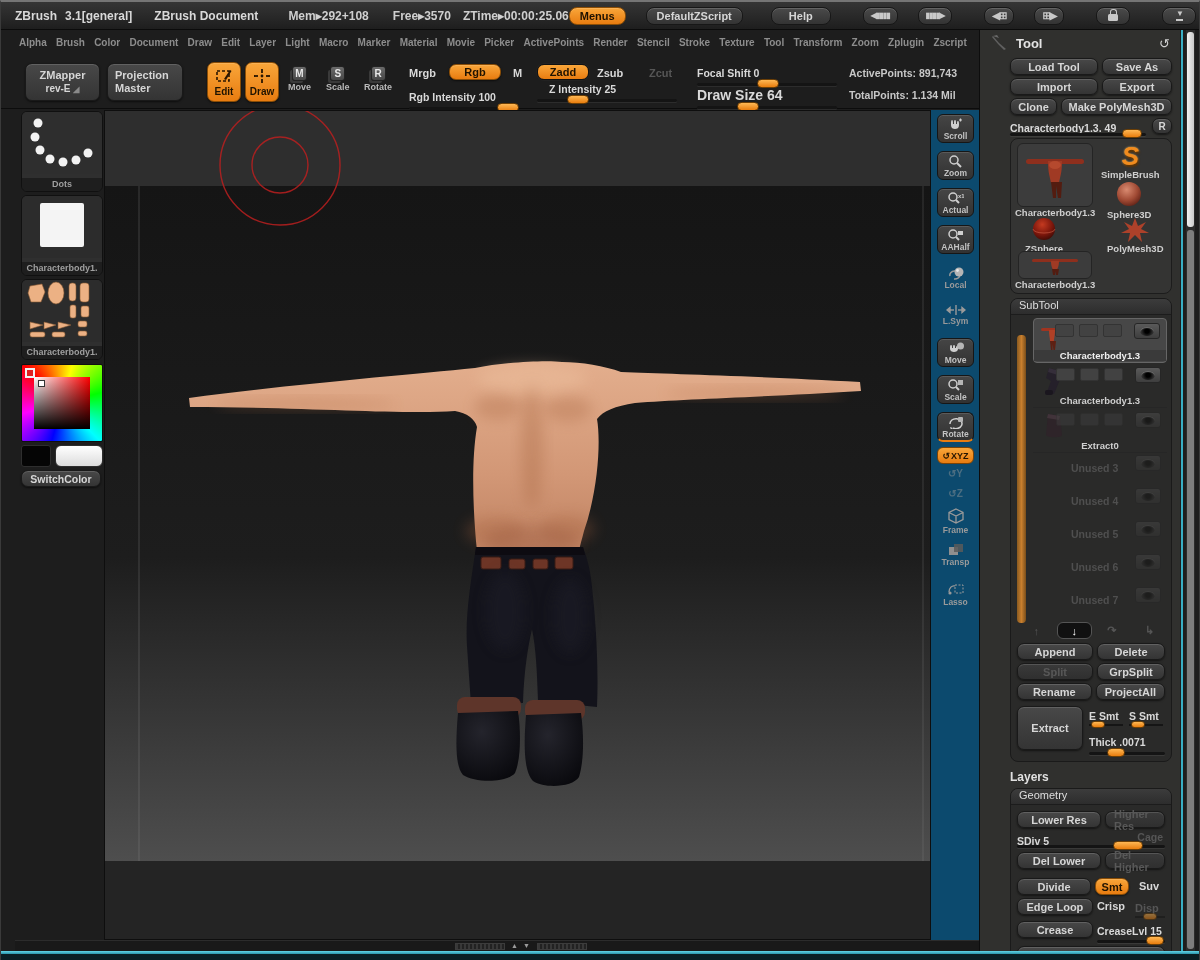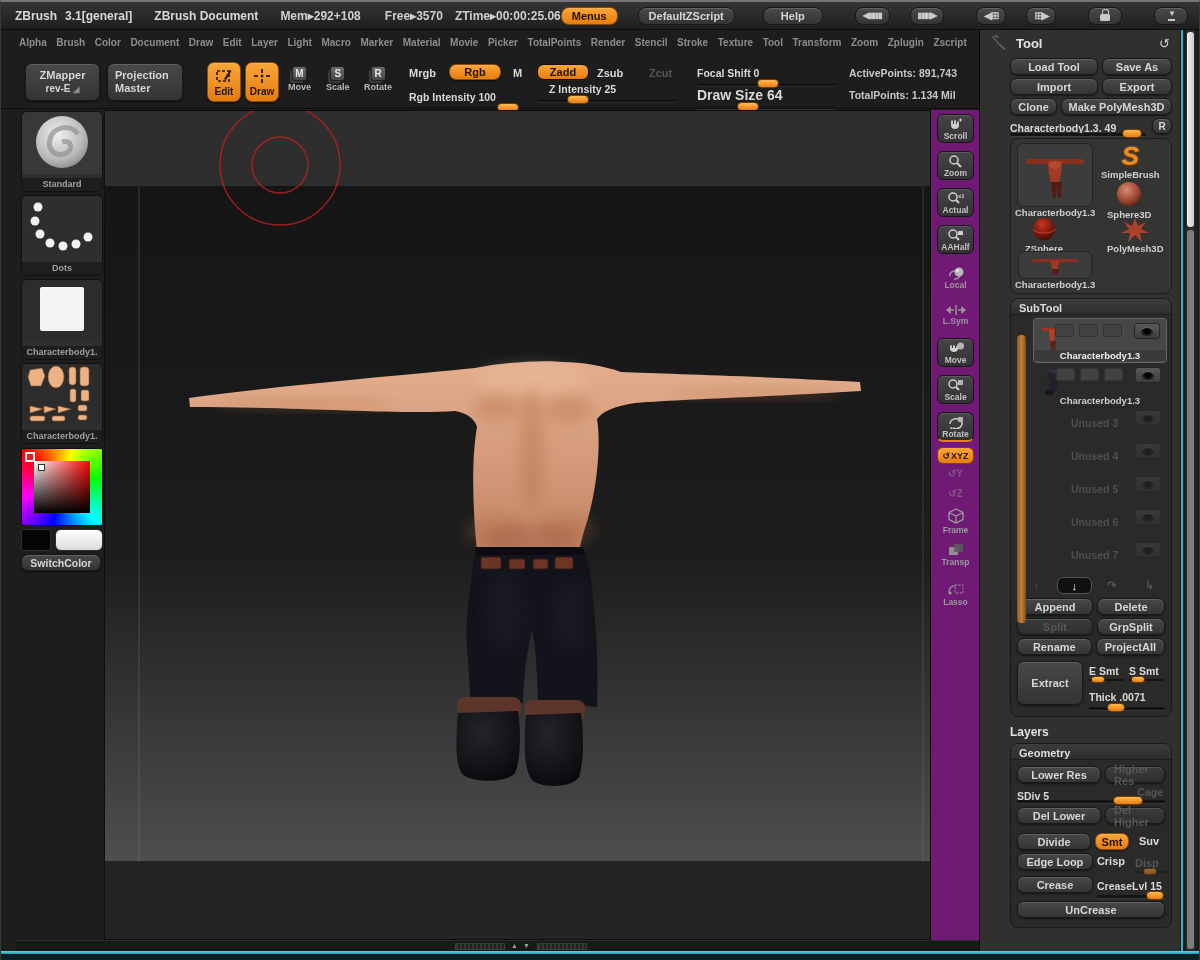--- a/index.html
+++ b/index.html
@@ -41,38 +41,38 @@
   .picker{width:82px;height:78px;position:relative;border:1px solid #101010;border-radius:2px;background:conic-gradient(from 315deg,#f00,#ff0,#0f0,#0ff,#00f,#f0f,#f00);cursor:pointer;}
   .picker .sv{position:absolute;left:12px;top:12px;right:12px;bottom:12px;background:linear-gradient(to bottom,rgba(0,0,0,0),#000),linear-gradient(to right,#fff,#f00);}
   .picker .cur{position:absolute;left:3px;top:3px;width:10px;height:10px;background:#e02020;border:2px solid #f2f2f2;}
   .picker .mark{position:absolute;left:16px;top:15px;width:7px;height:7px;background:#fff;border:1px solid #333;}
   .swatches{display:flex;gap:4px;margin:3px 0 3px;}
   .sw-main{width:30px;height:22px;background:#050505;border:1px solid #2e2e2e;border-radius:3px;cursor:pointer;}
   .sw-sec{width:48px;height:22px;background:linear-gradient(#fff,#dcdcdc);border:1px solid #2e2e2e;border-radius:6px;cursor:pointer;}
   
   .canvas{position:absolute;left:103px;top:108px;width:827px;height:830px;background:#292929;border:1px solid #0e0e0e;}
   
-  .rstrip{position:absolute;left:930px;top:108px;width:48px;height:830px;background:#701a75;}
+  .rstrip{position:absolute;left:930px;top:108px;width:48px;height:830px;background:#0c4a6e;}
   .vbtn{position:absolute;left:6px;width:37px;display:flex;flex-direction:column;align-items:center;gap:0px;cursor:pointer;}
   .vbtn.chrome{background:linear-gradient(#454545,#323232);border:1px solid #161616;border-radius:6px;box-shadow:inset 0 1px 0 rgba(255,255,255,.12);padding:2px 0 1px;}
   .vbtn .vlabel{font-size:8.5px;font-weight:bold;color:#c2c2c2;}
   .vbtn.plain .vlabel{color:#9a9a9a;}
   .vbtn.dimv{opacity:.45;}
   .xyzbtn{position:absolute;left:6px;width:37px;height:17px;display:flex;align-items:center;justify-content:center;gap:1px;background:linear-gradient(#f9a63a,#e87c10);border:1px solid #7c4305;border-radius:6px;color:#241400;font-size:9px;font-weight:bold;cursor:pointer;}
   
   .rpanel{position:absolute;left:978px;top:28px;width:201px;height:924px;background:#30302e;border-left:1px solid #0d0d0d;}
   .rp-head{position:absolute;left:0;top:0;width:100%;height:26px;display:flex;align-items:center;}
   .rp-title{font-size:13px;font-weight:bold;color:#e3e3e3;}
   .rp-reset{margin-left:auto;margin-right:10px;color:#cfcfcf;font-size:13px;cursor:pointer;}
   .rp-body{position:absolute;left:30px;top:28px;width:162px;}
   .rowflex{display:flex;gap:4px;margin-bottom:3px;}
   .btn.h17{height:17px;padding:0 8px;font-size:11px;}
   .grow{flex:1;}
   .section{background:#2a2a29;border:1px solid #1a1a1a;border-radius:8px;box-shadow:inset 0 1px 0 rgba(255,255,255,.05);}
-  .sec-head{height:16px;display:flex;align-items:flex-end;padding-left:8px;background:linear-gradient(#3c3c3c,#2d2d2d);border-bottom:1px solid #1c1c1c;border-radius:7px 7px 0 0;font-size:11px;font-weight:bold;color:#dedede;}
+  .sec-head{height:16px;display:flex;align-items:flex-start;padding-left:8px;background:linear-gradient(#3c3c3c,#2d2d2d);border-bottom:1px solid #1c1c1c;border-radius:7px 7px 0 0;font-size:11px;font-weight:normal;color:#dedede;}
   .tool-thumbs{position:relative;height:156px;background:#343433;border:1px solid #1c1c1c;border-radius:8px;margin-bottom:4px;}
   .tt-cell{position:absolute;display:flex;flex-direction:column;align-items:center;cursor:pointer;}
   .tt-label{font-size:9.5px;font-weight:bold;color:#cfcfcf;white-space:nowrap;}
   .tt-box{background:#3c3c3c;border:1px solid #242424;border-radius:6px;}
   
   .st-item{position:relative;height:45px;border-bottom:1px solid #262626;cursor:pointer;}
   .st-item.sel{background:#474747;border:1px solid #666;border-radius:4px;}
   .st-label{position:absolute;left:0;right:0;bottom:1px;text-align:center;font-size:9.5px;font-weight:bold;color:#cfcfcf;}
   .st-item.sel .st-label{color:#efefef;background:#3a3a3a;}
   .phbox{position:absolute;width:19px;height:13px;background:#424242;border:1px solid #333;border-radius:2px;}
@@ -104,21 +104,21 @@
 <div class="window">
 
   <div class="titlebar">
     <svg width="20" height="18" viewBox="0 0 20 18" style="margin:0 6px 0 8px">
         <path d="M4 15 C2 10 5 3 11 3 C15 3 16 6 14 8 C12 10 9 9 9 12 C9 14 12 15 15 13 L17 15 C13 18 7 18 4 15 Z" fill="#c9c9c9"></path>
         <circle cx="13" cy="5" r="1.6" fill="#f08b1e"></circle>
       </svg>
     <span class="tb-txt">ZBrush</span>
     <span class="tb-txt" style="margin-left:8px">3.1[general]</span>
     <span class="tb-txt" style="margin-left:22px">ZBrush Document</span>
-    <span class="tb-txt tb-dim" style="margin-left:22px">Mem▸292+108</span>
+    <span class="tb-txt tb-dim" style="margin-left:30px">Mem▸292+108</span>
     <span class="tb-txt tb-dim" style="margin-left:24px">Free▸3570</span>
     <span class="tb-txt tb-dim" style="margin-left:12px">ZTime▸00:00:25.06</span>
     <div style="margin-left:auto;display:flex;align-items:center;gap:20px;margin-right:10px">
       <div class="tbtn orange">Menus</div>
       <div class="tbtn">DefaultZScript</div>
       <div class="tbtn" style="width:60px;margin-left:8px">Help</div>
       <div class="tbtn icon" style="margin-left:12px">
           <span>◀▮▮▮▮</span>
         </div>
       <div class="tbtn icon">
@@ -152,21 +152,21 @@
     <span class="menu-item">Document</span>
     <span class="menu-item">Draw</span>
     <span class="menu-item">Edit</span>
     <span class="menu-item">Layer</span>
     <span class="menu-item">Light</span>
     <span class="menu-item">Macro</span>
     <span class="menu-item">Marker</span>
     <span class="menu-item">Material</span>
     <span class="menu-item">Movie</span>
     <span class="menu-item">Picker</span>
-    <span class="menu-item">TotalPoints</span>
+    <span class="menu-item">ActivePoints</span>
     <span class="menu-item">Render</span>
     <span class="menu-item">Stencil</span>
     <span class="menu-item">Stroke</span>
     <span class="menu-item">Texture</span>
     <span class="menu-item">Tool</span>
     <span class="menu-item">Transform</span>
     <span class="menu-item">Zoom</span>
     <span class="menu-item">Zplugin</span>
     <span class="menu-item">Zscript</span>
   </div>
@@ -240,35 +240,20 @@
       <span class="lbl" style="font-size:14px"><span>Draw Size</span> <span>64</span></span>
       <div class="slider" style="width:140px;margin-top:2px">
           <div class="knob" style="left:40px"></div>
         </div>
     </div>
     <span class="lbl abs" style="left:848px;top:12px;font-size:10.5px;color:#c8c8c8"><span>ActivePoints:</span> <span>891,743</span></span>
     <span class="lbl abs" style="left:848px;top:34px;font-size:10.5px;color:#c8c8c8"><span>TotalPoints:</span> <span>1.134 Mil</span></span>
   </div>
 
   <div class="shelf">
-    <div class="thumb">
-      <svg width="80" height="62" viewBox="0 0 80 62">
-        <rect width="80" height="62" fill="#383838"></rect>
-        <defs>
-            <radialGradient id="stdg" cx="42%" cy="35%" r="70%">
-              <stop offset="0%" stop-color="#f0f0f0"></stop>
-              <stop offset="70%" stop-color="#b9b9b9"></stop>
-              <stop offset="100%" stop-color="#8a8a8a"></stop>
-            </radialGradient>
-          </defs>
-        <circle cx="40" cy="30" r="26" fill="url(#stdg)"></circle>
-        <path d="M40 30 c9 -3 12 7 4 11 c-10 5 -19 -3 -16 -14 c3 -12 20 -16 28 -5" fill="none" stroke="#909090" stroke-width="5" opacity=".7"></path>
-      </svg>
-      <span class="tlabel">Standard</span>
-    </div>
     <div class="thumb">
       <svg width="80" height="62" viewBox="0 0 80 62">
         <rect width="80" height="62" fill="#2e2e2e"></rect>
         <g fill="#f2f2f2">
             <circle cx="16" cy="11" r="4.5"></circle>
             <circle cx="13" cy="25" r="4.5"></circle>
             <circle cx="18" cy="38" r="4.5"></circle>
             <circle cx="28" cy="47" r="4.5"></circle>
             <circle cx="41" cy="50" r="4.5"></circle>
             <circle cx="54" cy="48" r="4.5"></circle>
@@ -623,20 +608,31 @@
                 <path d="M8 2 L22 6 L18 16 L13 28 L6 26 L10 15 L5 12 Z" fill="#25202a"></path>
                 <path d="M8 2 L22 6 L20 10 L7 6 Z" fill="#352e3a"></path>
                 <rect x="4" y="24" width="8" height="5" rx="2" fill="#1a161e"></rect>
               </svg>
             <span class="phbox" style="right:92px;top:5px"></span>
               <span class="phbox" style="right:68px;top:5px"></span>
               <span class="phbox" style="right:44px;top:5px"></span>
             <span class="eye" style="right:6px;top:4px"></span>
             <span class="st-label">Characterbody1.3</span>
           </div>
+          <div class="st-item">
+            <svg style="position:absolute;left:8px;top:3px" width="26" height="30" viewBox="0 0 26 30">
+                <path d="M7 3 L19 5 L21 24 C21 27 6 27 5 24 Z" fill="#2e2429"></path>
+                <path d="M7 3 L19 5 L18 9 L6 7 Z" fill="#41333a"></path>
+              </svg>
+            <span class="phbox" style="right:92px;top:5px;opacity:.45"></span>
+              <span class="phbox" style="right:68px;top:5px;opacity:.45"></span>
+              <span class="phbox" style="right:44px;top:5px;opacity:.45"></span>
+            <span class="eye" style="right:6px;top:4px;opacity:.4"></span>
+            <span class="st-label">Extract0</span>
+          </div>
           <div class="unused">
               <span class="ulabel">Unused 3</span>
               <span class="eye" style="right:6px;top:2px"></span>
             </div>
           <div class="unused">
               <span class="ulabel">Unused 4</span>
               <span class="eye" style="right:6px;top:2px"></span>
             </div>
           <div class="unused">
               <span class="ulabel">Unused 5</span>

